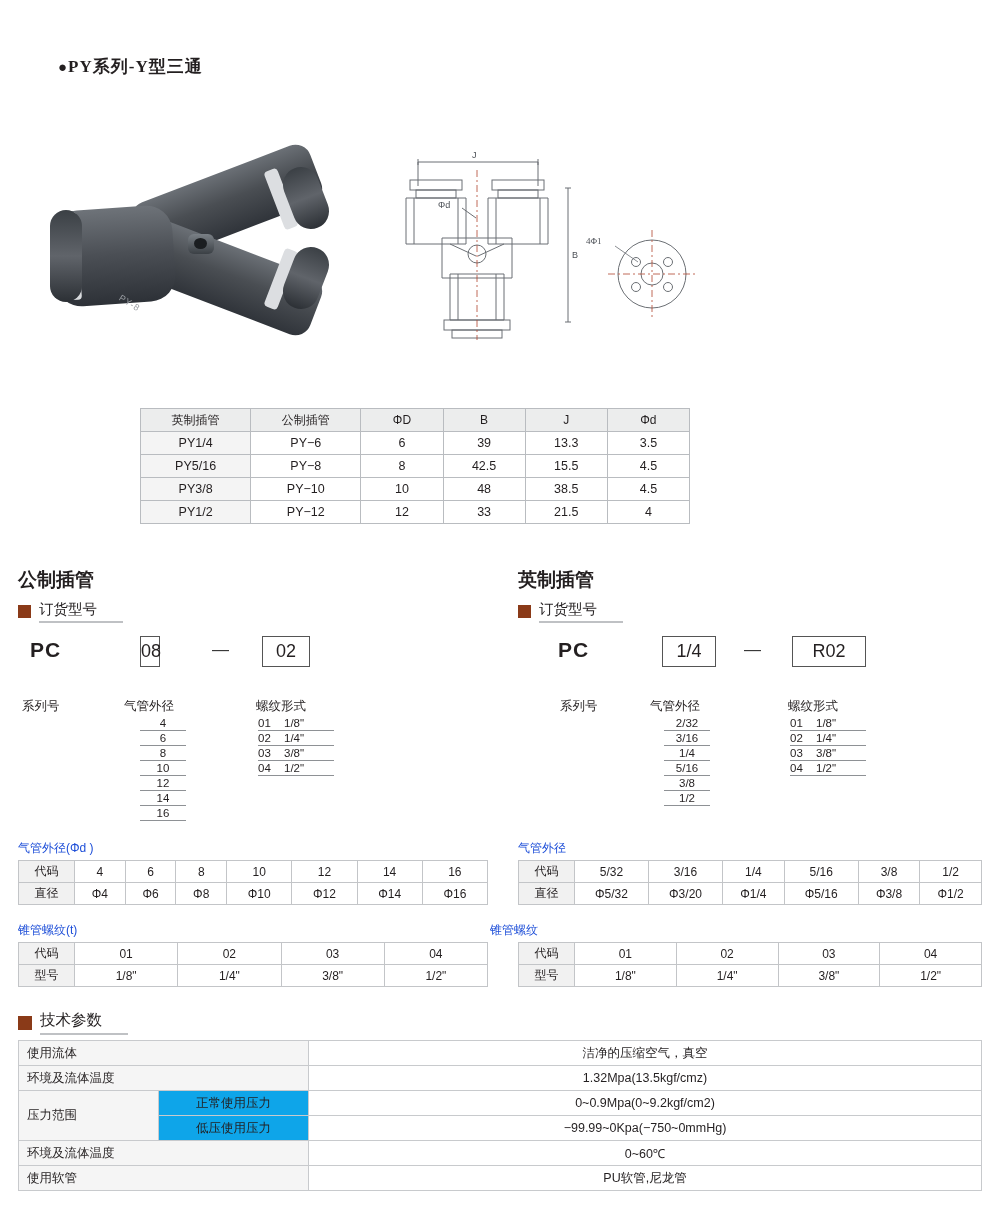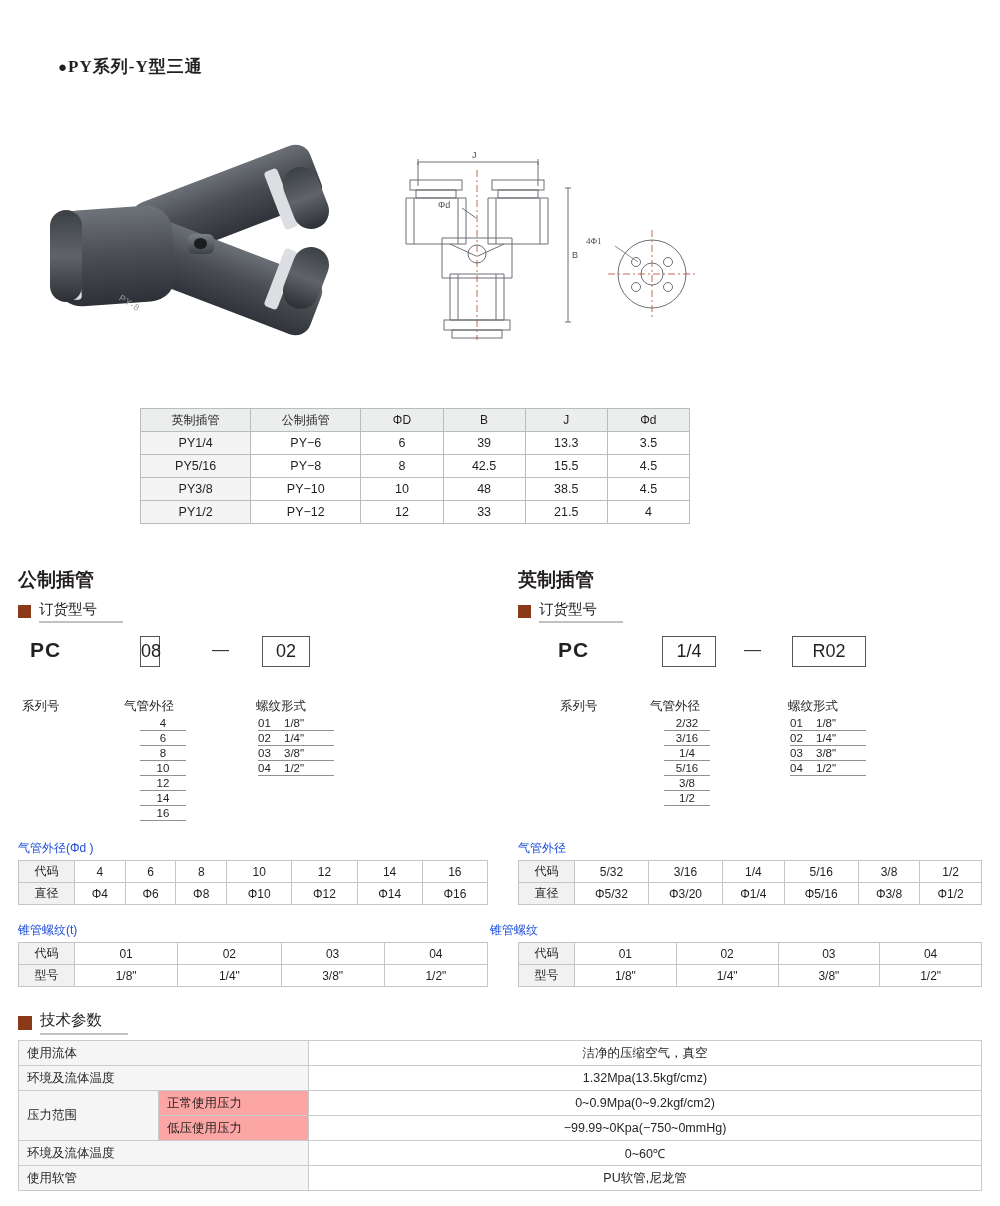--- a/index.html
+++ b/index.html
@@ -131,21 +131,21 @@
   .tech-head { position:absolute; left:18px; top:1010px; display:flex; align-items:center; gap:8px; }
   .tech-head .sq { width:14px; height:14px; background:#8a3a18; }
   .tech-head .txt { font-size:15.5px; font-weight:normal; border-bottom:2px solid #bfc1c4; padding:0 26px 2px 0; }
   .tech-table {
     position:absolute; left:18px; top:1040px; width:964px; font-size:12.5px;
   }
   .tech-table td {
     border:1px solid #c8cacd; height:25px; padding:0 8px; color:#231f20;
   }
   .tech-table td.k { width:140px; background:#f5f5f5; }
-  .tech-table td.k2 { width:150px; background:#fca5a5; }
+  .tech-table td.k2 { width:150px; background:#0ea5e9; text-align:center; }
   .tech-table td.v { text-align:center; }
 </style>
 </head>
 <body>
 
 <div class="page">
 
   <div class="doc-title">
     <span class="bullet">●</span><span>PY系列-Y型三通</span>
   </div>

